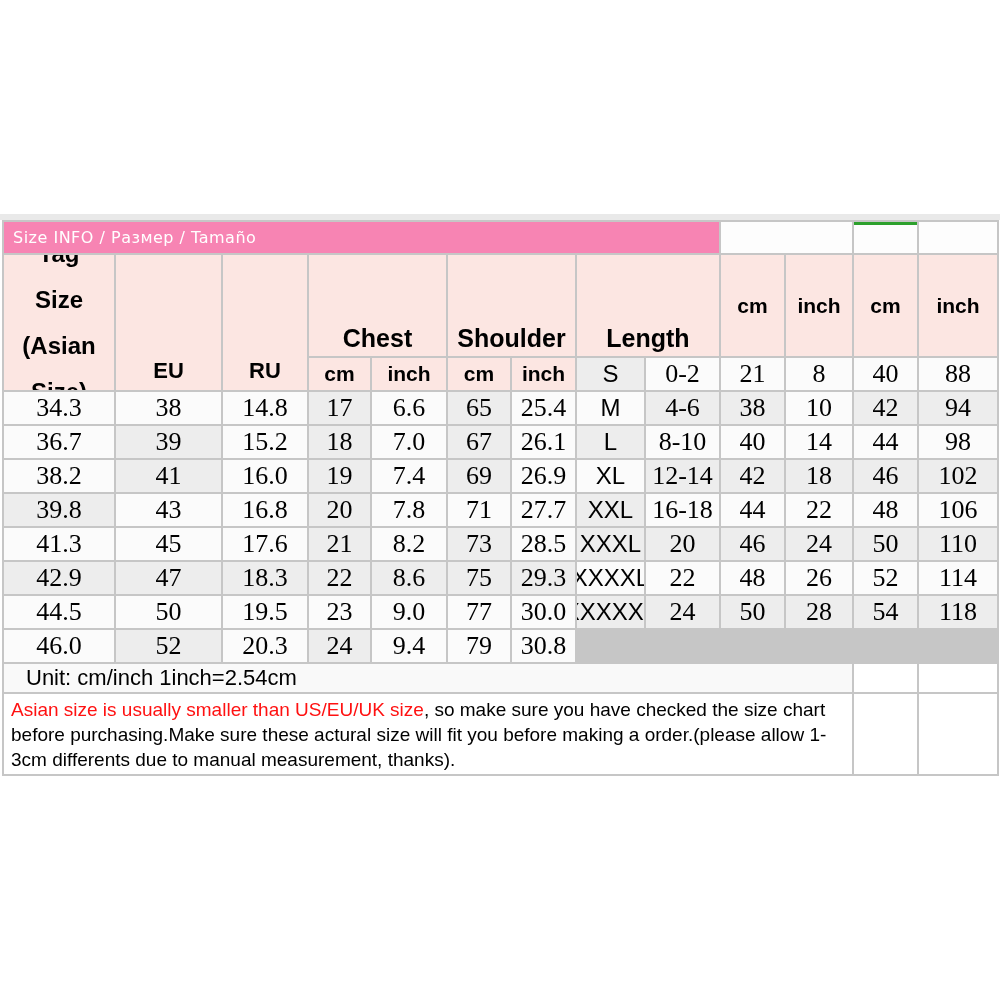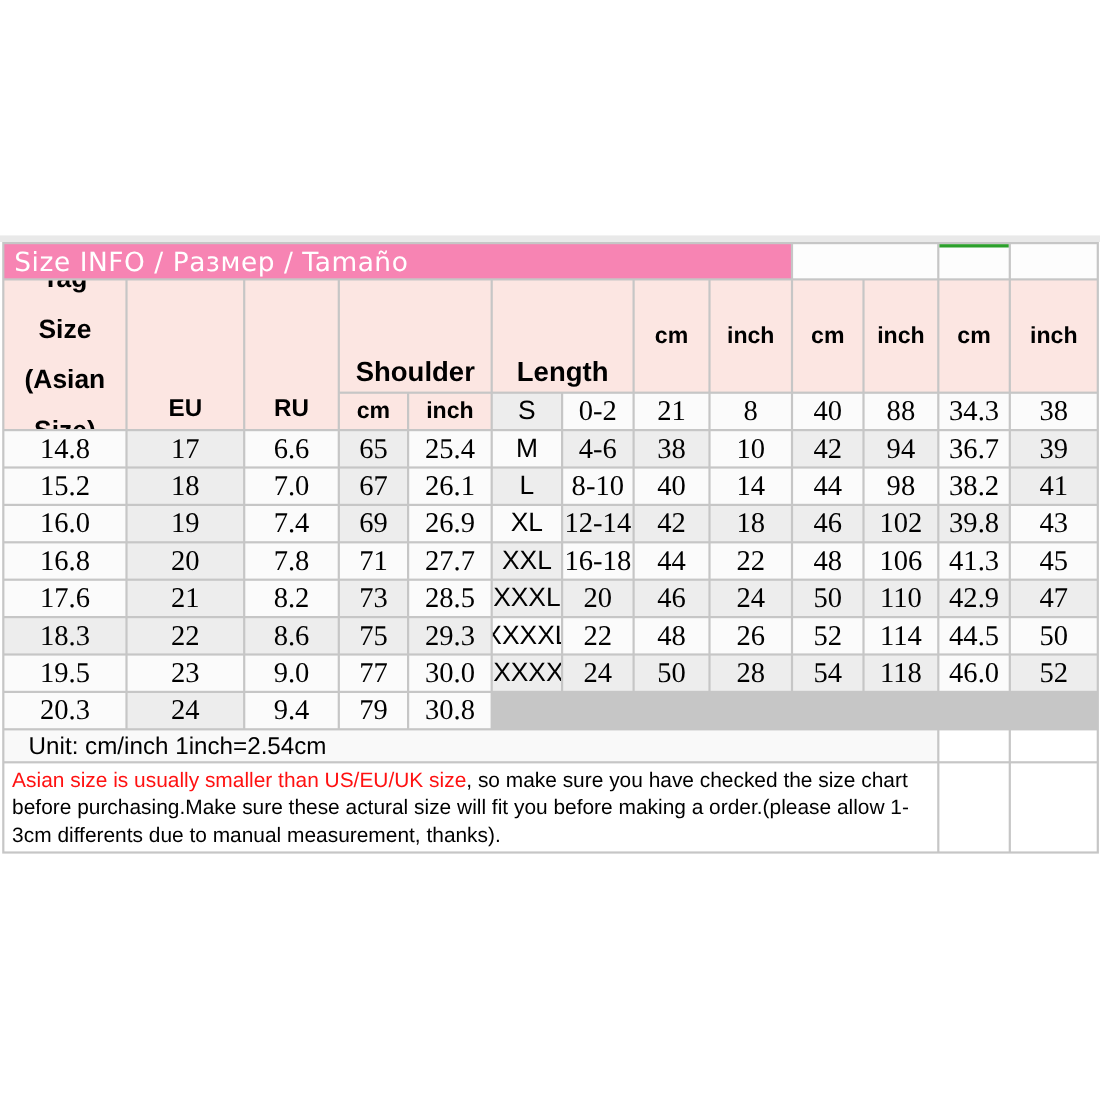--- a/index.html
+++ b/index.html
@@ -19,21 +19,21 @@
     gap:2px;padding:2px;background:#c6c6c6;
   }
   .c{
     background:#fbfbfb;display:flex;align-items:center;justify-content:center;
     color:#000;overflow:hidden;
   }
   .g{background:#ededed;}
   .titleband{
     grid-column:span 9;background:#f784b3;color:#ffffff;
     justify-content:flex-start;padding-left:9px;
-    font-family:"DejaVu Sans", sans-serif;font-size:24px;letter-spacing:0.5px;
+    font-family:"DejaVu Sans", sans-serif;font-size:16px;letter-spacing:0.5px;
   }
   .t-span2{grid-column:span 2;background:#fdfdfd;}
   .t-white{background:#fdfdfd;}
   .greentop{border-top:3px solid #2ca02c;background:#fdfdfd;}
   .hdr{background:#fce6e2;font-weight:bold;gap:13px;}
   .taghdr{
     grid-row:span 2;flex-direction:column;justify-content:center;
     font-size:24px;line-height:33px;
   }
   .syshdr{grid-row:span 2;align-items:flex-end;padding-bottom:6px;font-size:22px;}
@@ -65,20 +65,21 @@
   <div class="c t-white"></div>
 
   <div class="c hdr taghdr">
     <span>Tag</span>
     <span>Size</span>
     <span>(Asian</span>
     <span>Size)</span>
   </div>
   <div class="c hdr syshdr">EU</div>
   <div class="c hdr syshdr">RU</div>
+  <div class="c hdr grp">Chest</div>
   <div class="c hdr grp">Shoulder</div>
   <div class="c hdr grp">Length</div>
   <div class="c hdr unithdr">cm</div>
   <div class="c hdr unithdr">inch</div>
   <div class="c hdr unithdr">cm</div>
   <div class="c hdr unithdr">inch</div>
   <div class="c hdr unithdr">cm</div>
   <div class="c hdr unithdr">inch</div>
   <div class="c hdr unithdr">cm</div>
   <div class="c hdr unithdr">inch</div>

